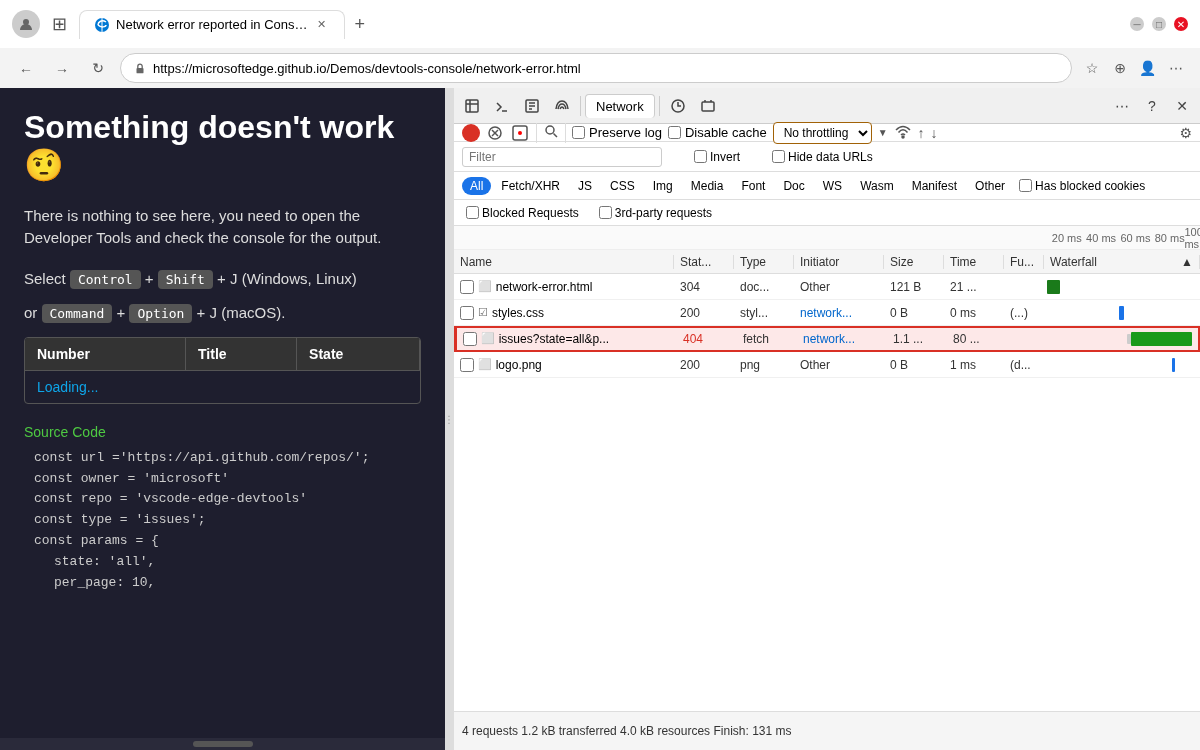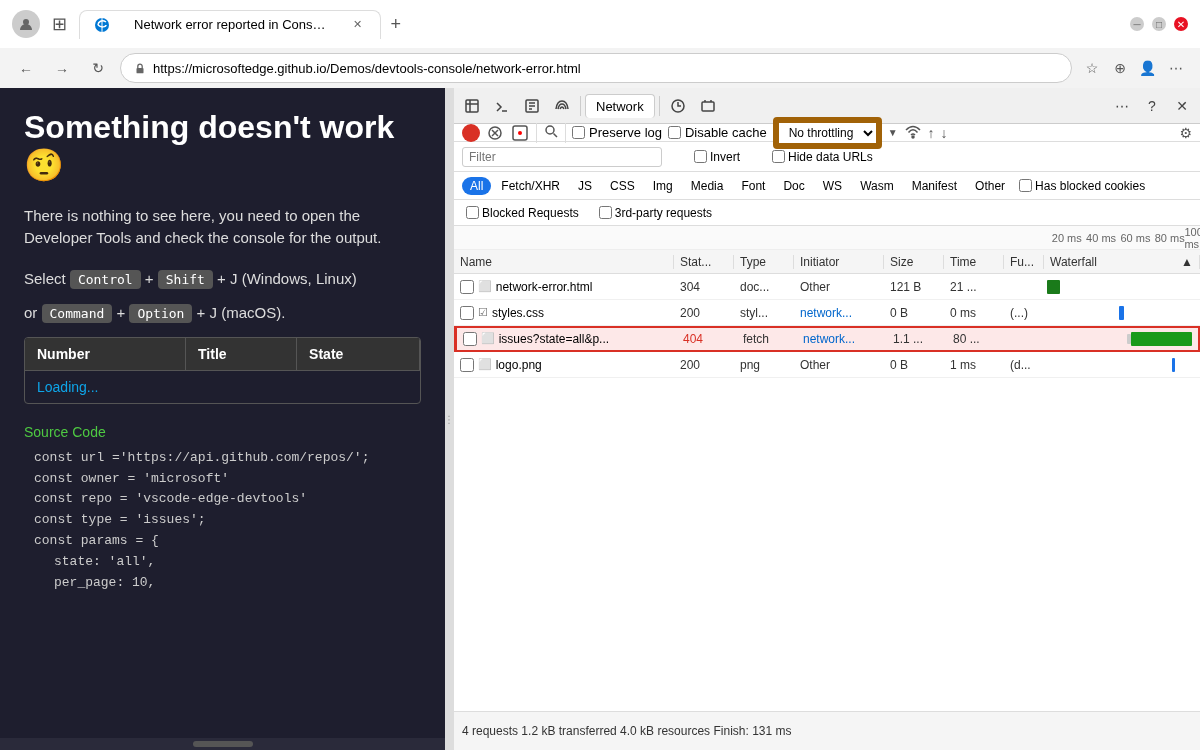--- a/index.html
+++ b/index.html
@@ -3,21 +3,21 @@
   <meta charset="utf-8">
   <style>
     * { margin: 0; padding: 0; box-sizing: border-box; }
     body { font-family: 'Segoe UI', Arial, sans-serif; font-size: 13px; background: #fff; width: 1200px; height: 750px; overflow: hidden; }
     .title-bar { display: flex; align-items: center; padding: 6px 12px; gap: 12px; height: 48px; }
     .window-controls { display: flex; gap: 8px; }
     .win-btn { width: 14px; height: 14px; border-radius: 50%; border: none; cursor: pointer; font-size: 10px; display: flex; align-items: center; justify-content: center; background: #ccc; color: #666; }
     .user-icon { width: 28px; height: 28px; border-radius: 50%; background: #ccc; display: flex; align-items: center; justify-content: center; }
     .sidebar-icon { font-size: 18px; color: #555; cursor: pointer; }
     .tab-bar { display: flex; align-items: center; }
-    .tab { display: flex; align-items: center; gap: 24px; padding: 6px 14px; background: #fff; border-radius: 8px 8px 0 0; border: 1px solid #ddd; border-bottom: none; font-size: 13px; cursor: pointer; }
+    .tab { display: flex; align-items: center; gap: 6px; padding: 6px 14px; background: #fff; border-radius: 8px 8px 0 0; border: 1px solid #ddd; border-bottom: none; font-size: 13px; cursor: pointer; }
     .tab .favicon { width: 16px; height: 16px; }
     .tab .close-tab { font-size: 11px; color: #666; cursor: pointer; width: 16px; height: 16px; display: flex; align-items: center; justify-content: center; border-radius: 3px; }
     .new-tab-btn { padding: 6px 10px; cursor: pointer; font-size: 18px; color: #555; }
     .address-bar { display: flex; align-items: center; padding: 4px 12px; gap: 8px; height: 40px; background: #f3f3f3; }
     .nav-btn { width: 28px; height: 28px; display: flex; align-items: center; justify-content: center; cursor: pointer; border-radius: 50%; color: #555; font-size: 14px; }
     .url-bar { flex: 1; display: flex; align-items: center; background: #fff; border: 1px solid #ccc; border-radius: 16px; padding: 4px 12px; gap: 6px; height: 30px; }
     .url-text { font-size: 13px; color: #000; flex: 1; }
     .address-icons { display: flex; gap: 4px; }
     .addr-icon { width: 24px; height: 24px; display: flex; align-items: center; justify-content: center; cursor: pointer; color: #555; font-size: 14px; border-radius: 4px; }
 
@@ -54,21 +54,21 @@
 
     
     .net-toolbar { display: flex; align-items: center; padding: 4px 8px; border-bottom: 1px solid #ddd; gap: 6px; height: 18px; }
     .record-btn { width: 18px; height: 18px; border-radius: 50%; background: #d93025; border: none; cursor: pointer; }
     .clear-btn { width: 18px; height: 18px; display: flex; align-items: center; justify-content: center; cursor: pointer; color: #555; }
     .import-btn { width: 20px; height: 20px; display: flex; align-items: center; justify-content: center; cursor: pointer; color: #555; }
     .net-sep { width: 1px; height: 20px; background: #ddd; }
     .search-btn { cursor: pointer; color: #555; }
     .checkbox-label { display: flex; align-items: center; gap: 4px; cursor: pointer; font-size: 13px; }
     .checkbox-label input { cursor: pointer; }
-    .throttle-select { padding: 2px 6px; border: 6px solid #a16207; border-radius: 4px; font-size: 12px; cursor: pointer; background: #fff; }
+    .throttle-select { padding: 2px 6px; border: 1px solid #a16207; border-radius: 4px; font-size: 12px; cursor: pointer; background: #fff; }
     .throttle-arrow { color: #555; font-size: 10px; cursor: pointer; }
     .wifi-icon { color: #555; font-size: 14px; }
     .upload-icon { color: #555; font-size: 14px; cursor: pointer; }
     .download-icon { color: #555; font-size: 14px; cursor: pointer; }
     .settings-icon { color: #555; font-size: 14px; cursor: pointer; }
 
     
     .filter-bar { display: flex; align-items: center; padding: 4px 8px; border-bottom: 1px solid #ddd; gap: 8px; height: 30px; }
     .filter-input { flex: 1; max-width: 200px; border: 1px solid #ccc; border-radius: 3px; padding: 2px 6px; font-size: 12px; }
     .filter-checkbox { display: flex; align-items: center; gap: 3px; font-size: 12px; cursor: pointer; margin-left: 24px; }

